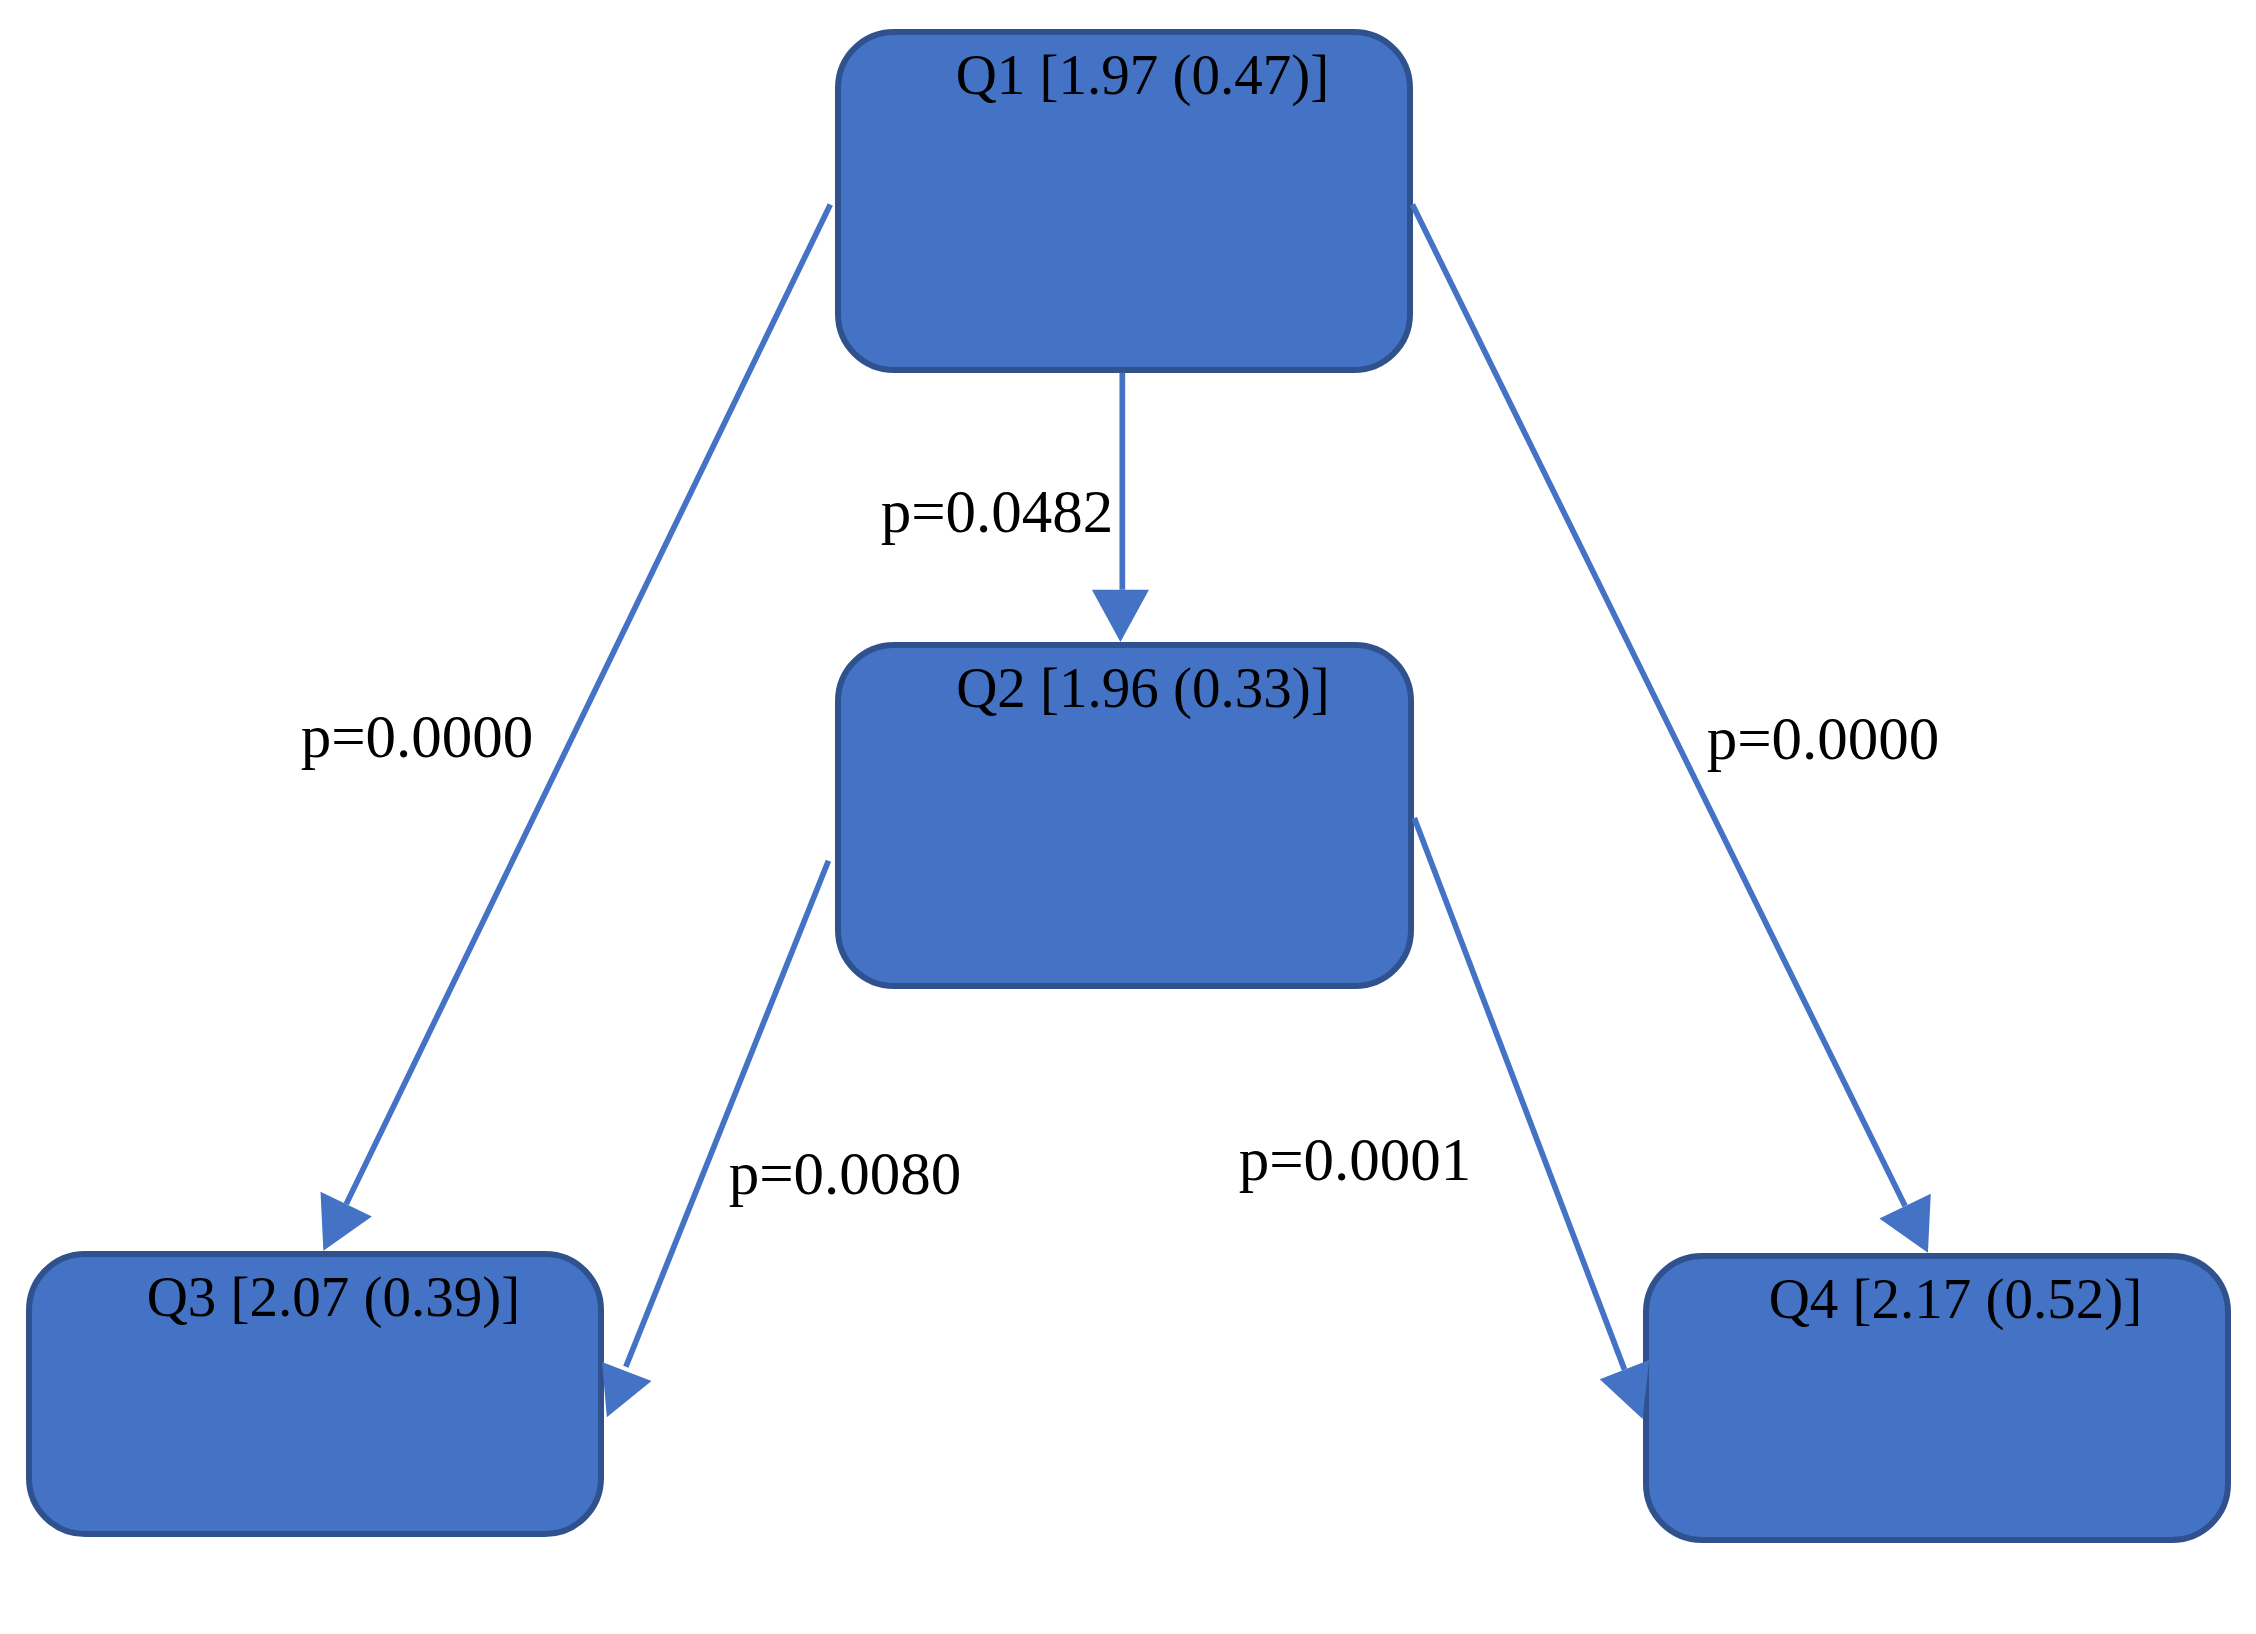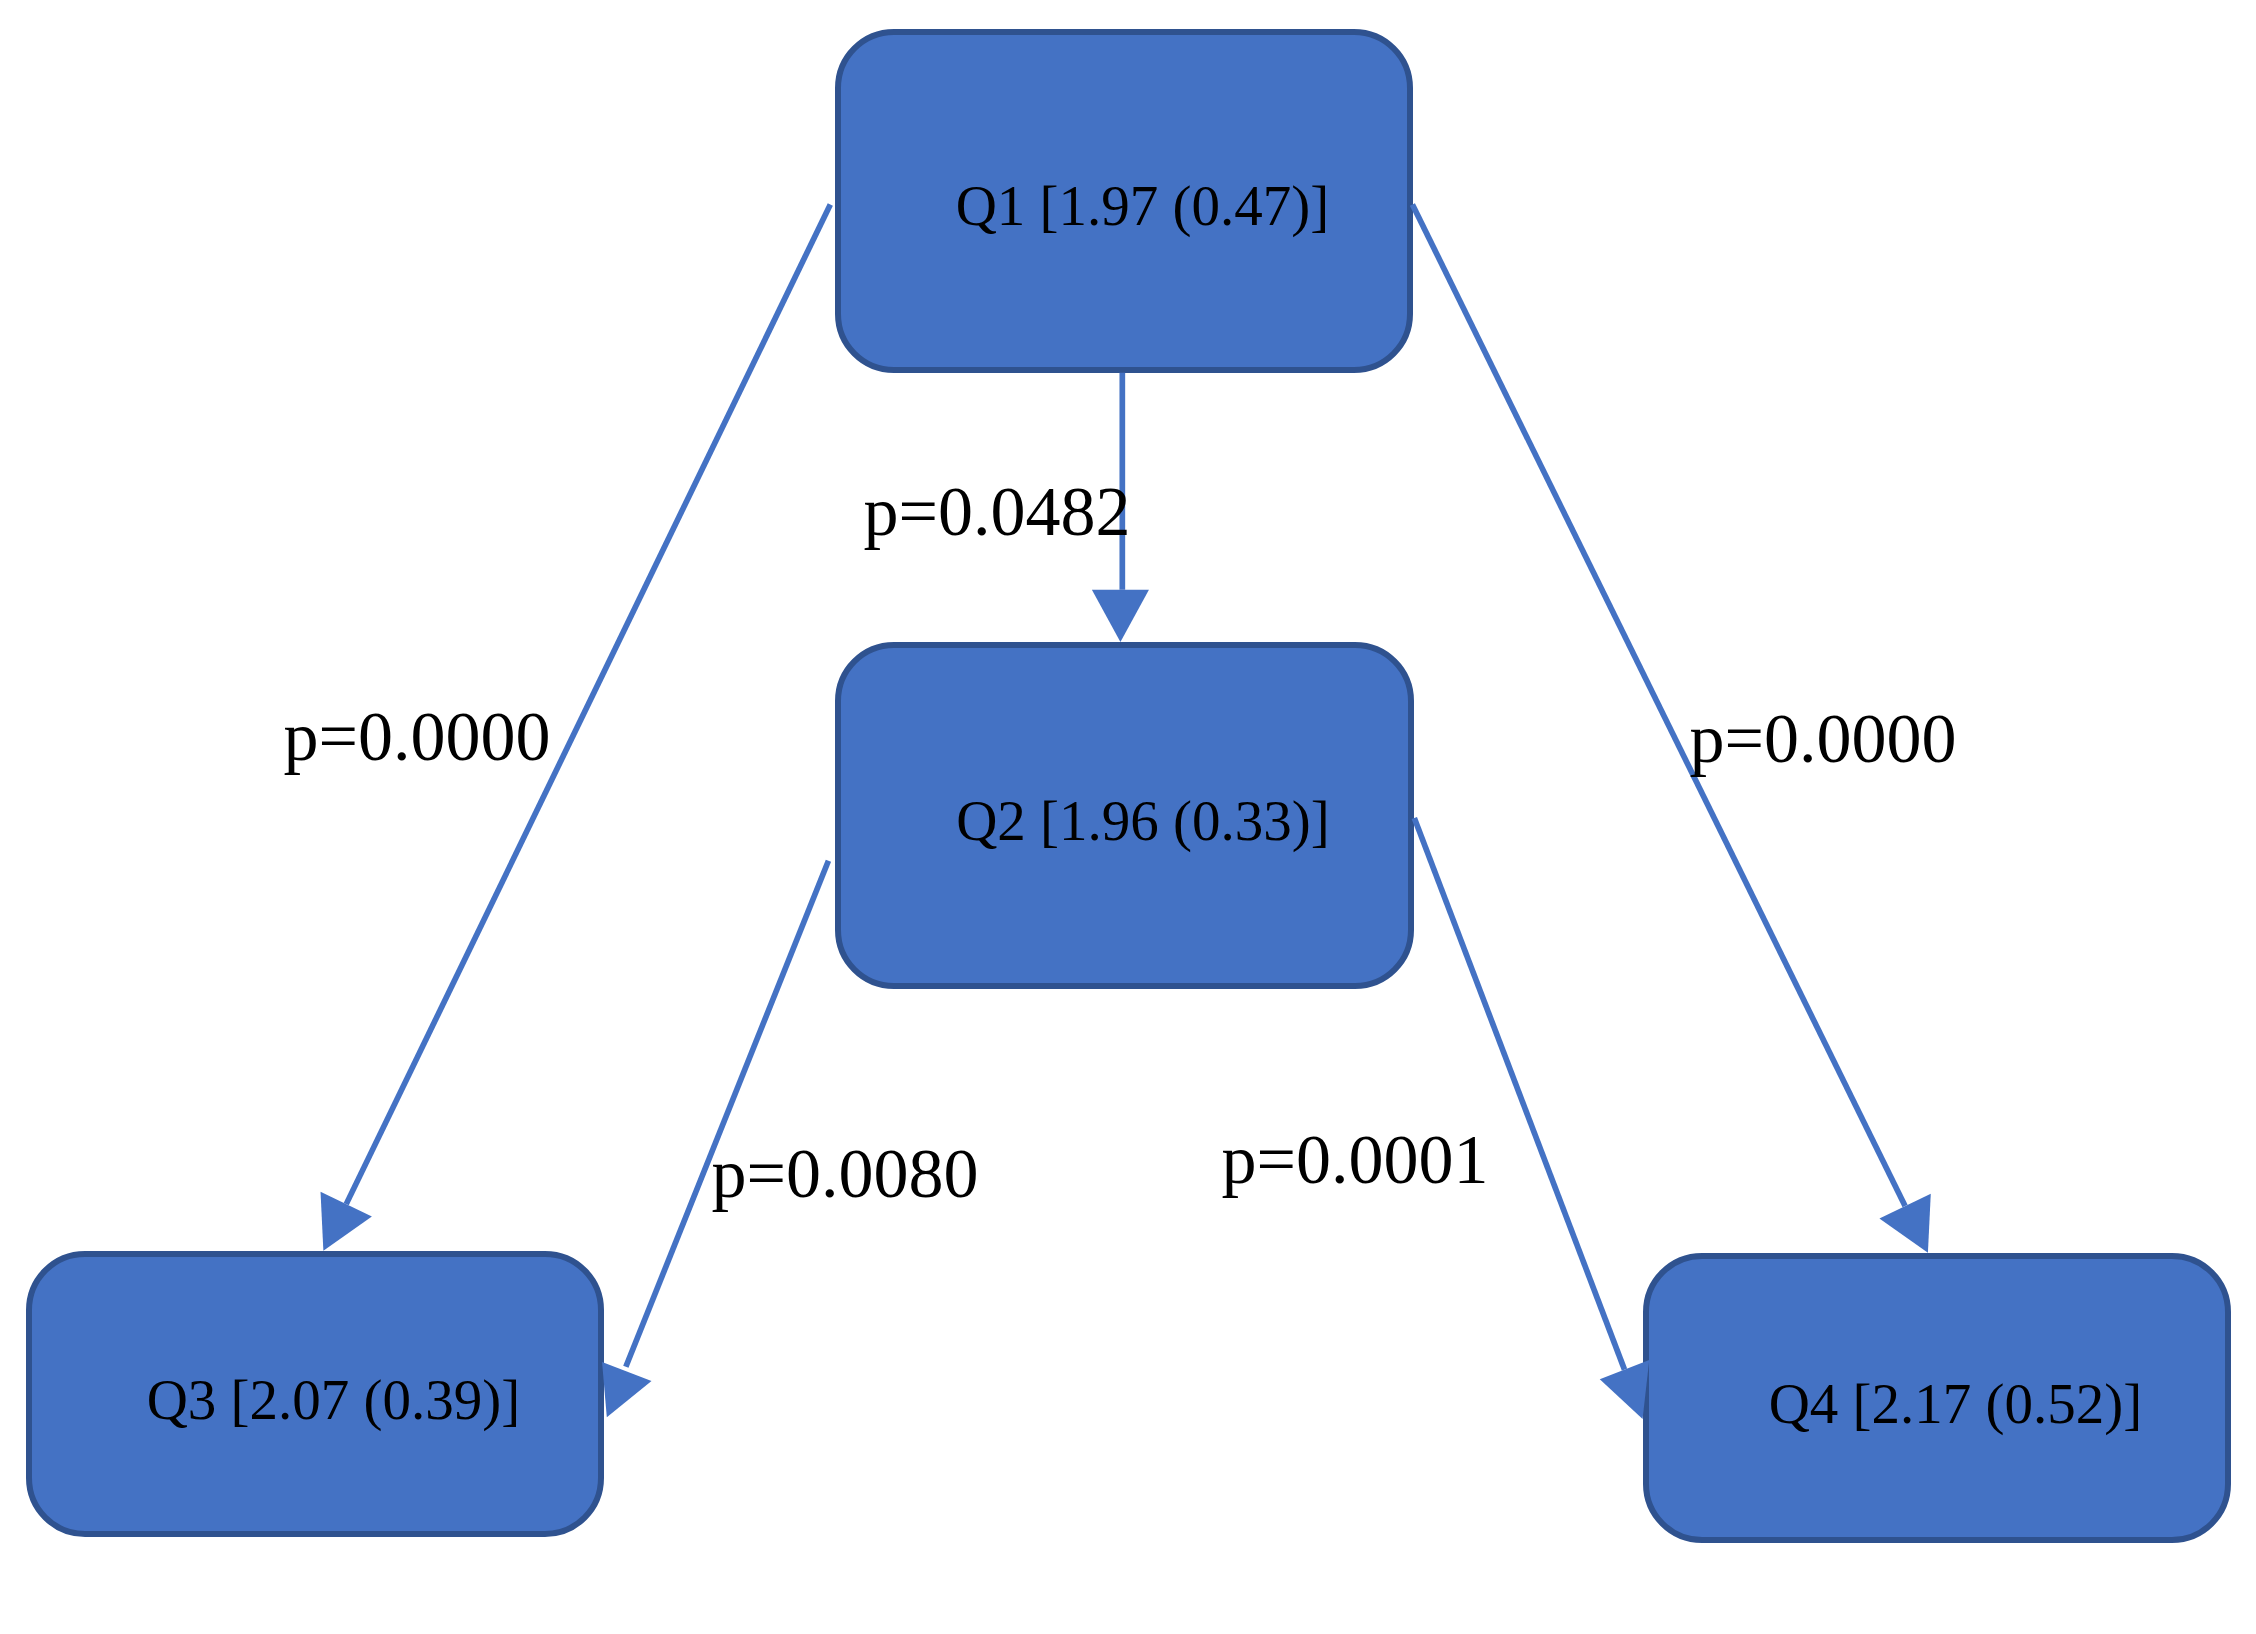--- a/index.html
+++ b/index.html
@@ -15,21 +15,20 @@
     font-family: "Liberation Serif", "DejaVu Serif", serif;
     overflow: hidden;
   }
   .node {
     position: absolute;
     box-sizing: border-box;
     background: #4472C4;
     border: 6.7px solid #2F528F;
     border-radius: 59px;
     display: flex;
-    align-items: center;
     justify-content: center;
     z-index: 1;
     padding-left: 37px;
   }
   .node-label {
     color: #000000;
     font-size: 57px;
     line-height: 1.2;
     white-space: nowrap;
     transform: translateY(5.7px);
@@ -54,21 +53,21 @@
     fill: none;
   }
   .edge-head {
     fill: #4472C4;
     stroke: none;
   }
   .edge-label {
     position: absolute;
     transform: translate(-50%, -50%);
     color: #000000;
-    font-size: 70px;
+    font-size: 61px;
     white-space: nowrap;
     z-index: 3;
   }
   .label-q1q2 { left: 997px; top: 512px;  }
   .label-q1q3 { left: 417px;  top: 737px;  }
   .label-q1q4 { left: 1823px; top: 739px;  }
   .label-q2q3 { left: 845px;  top: 1162px; margin-top: 12px; }
   .label-q2q4 { left: 1355px; top: 1160px; }
 </style>
 </head>

